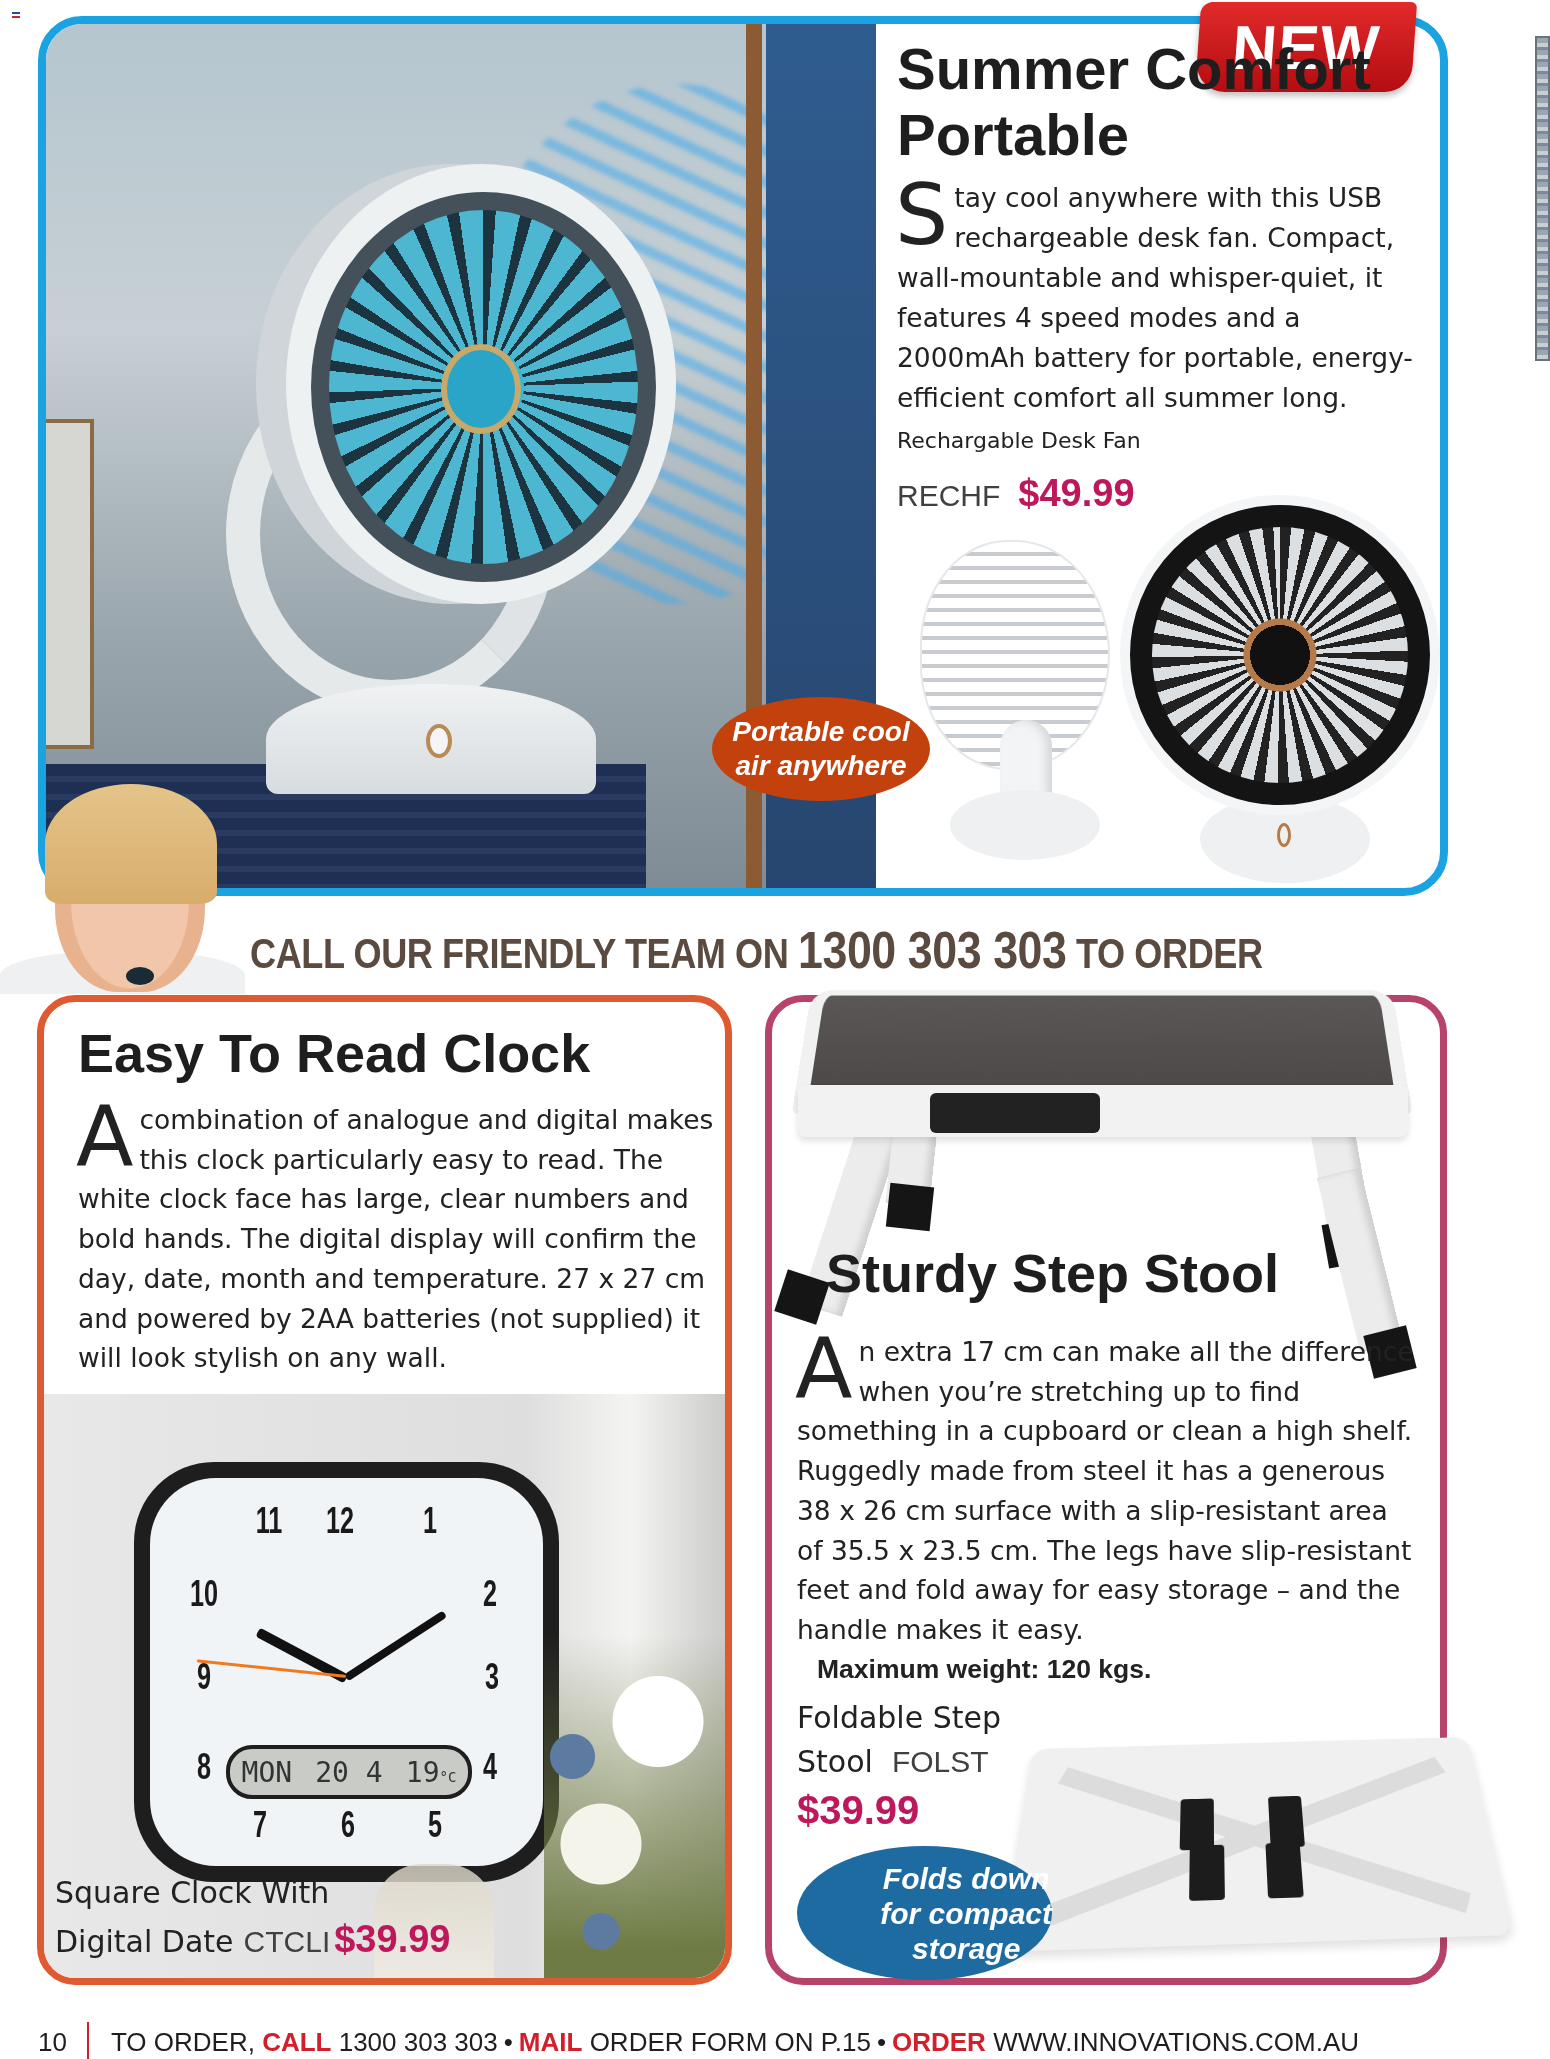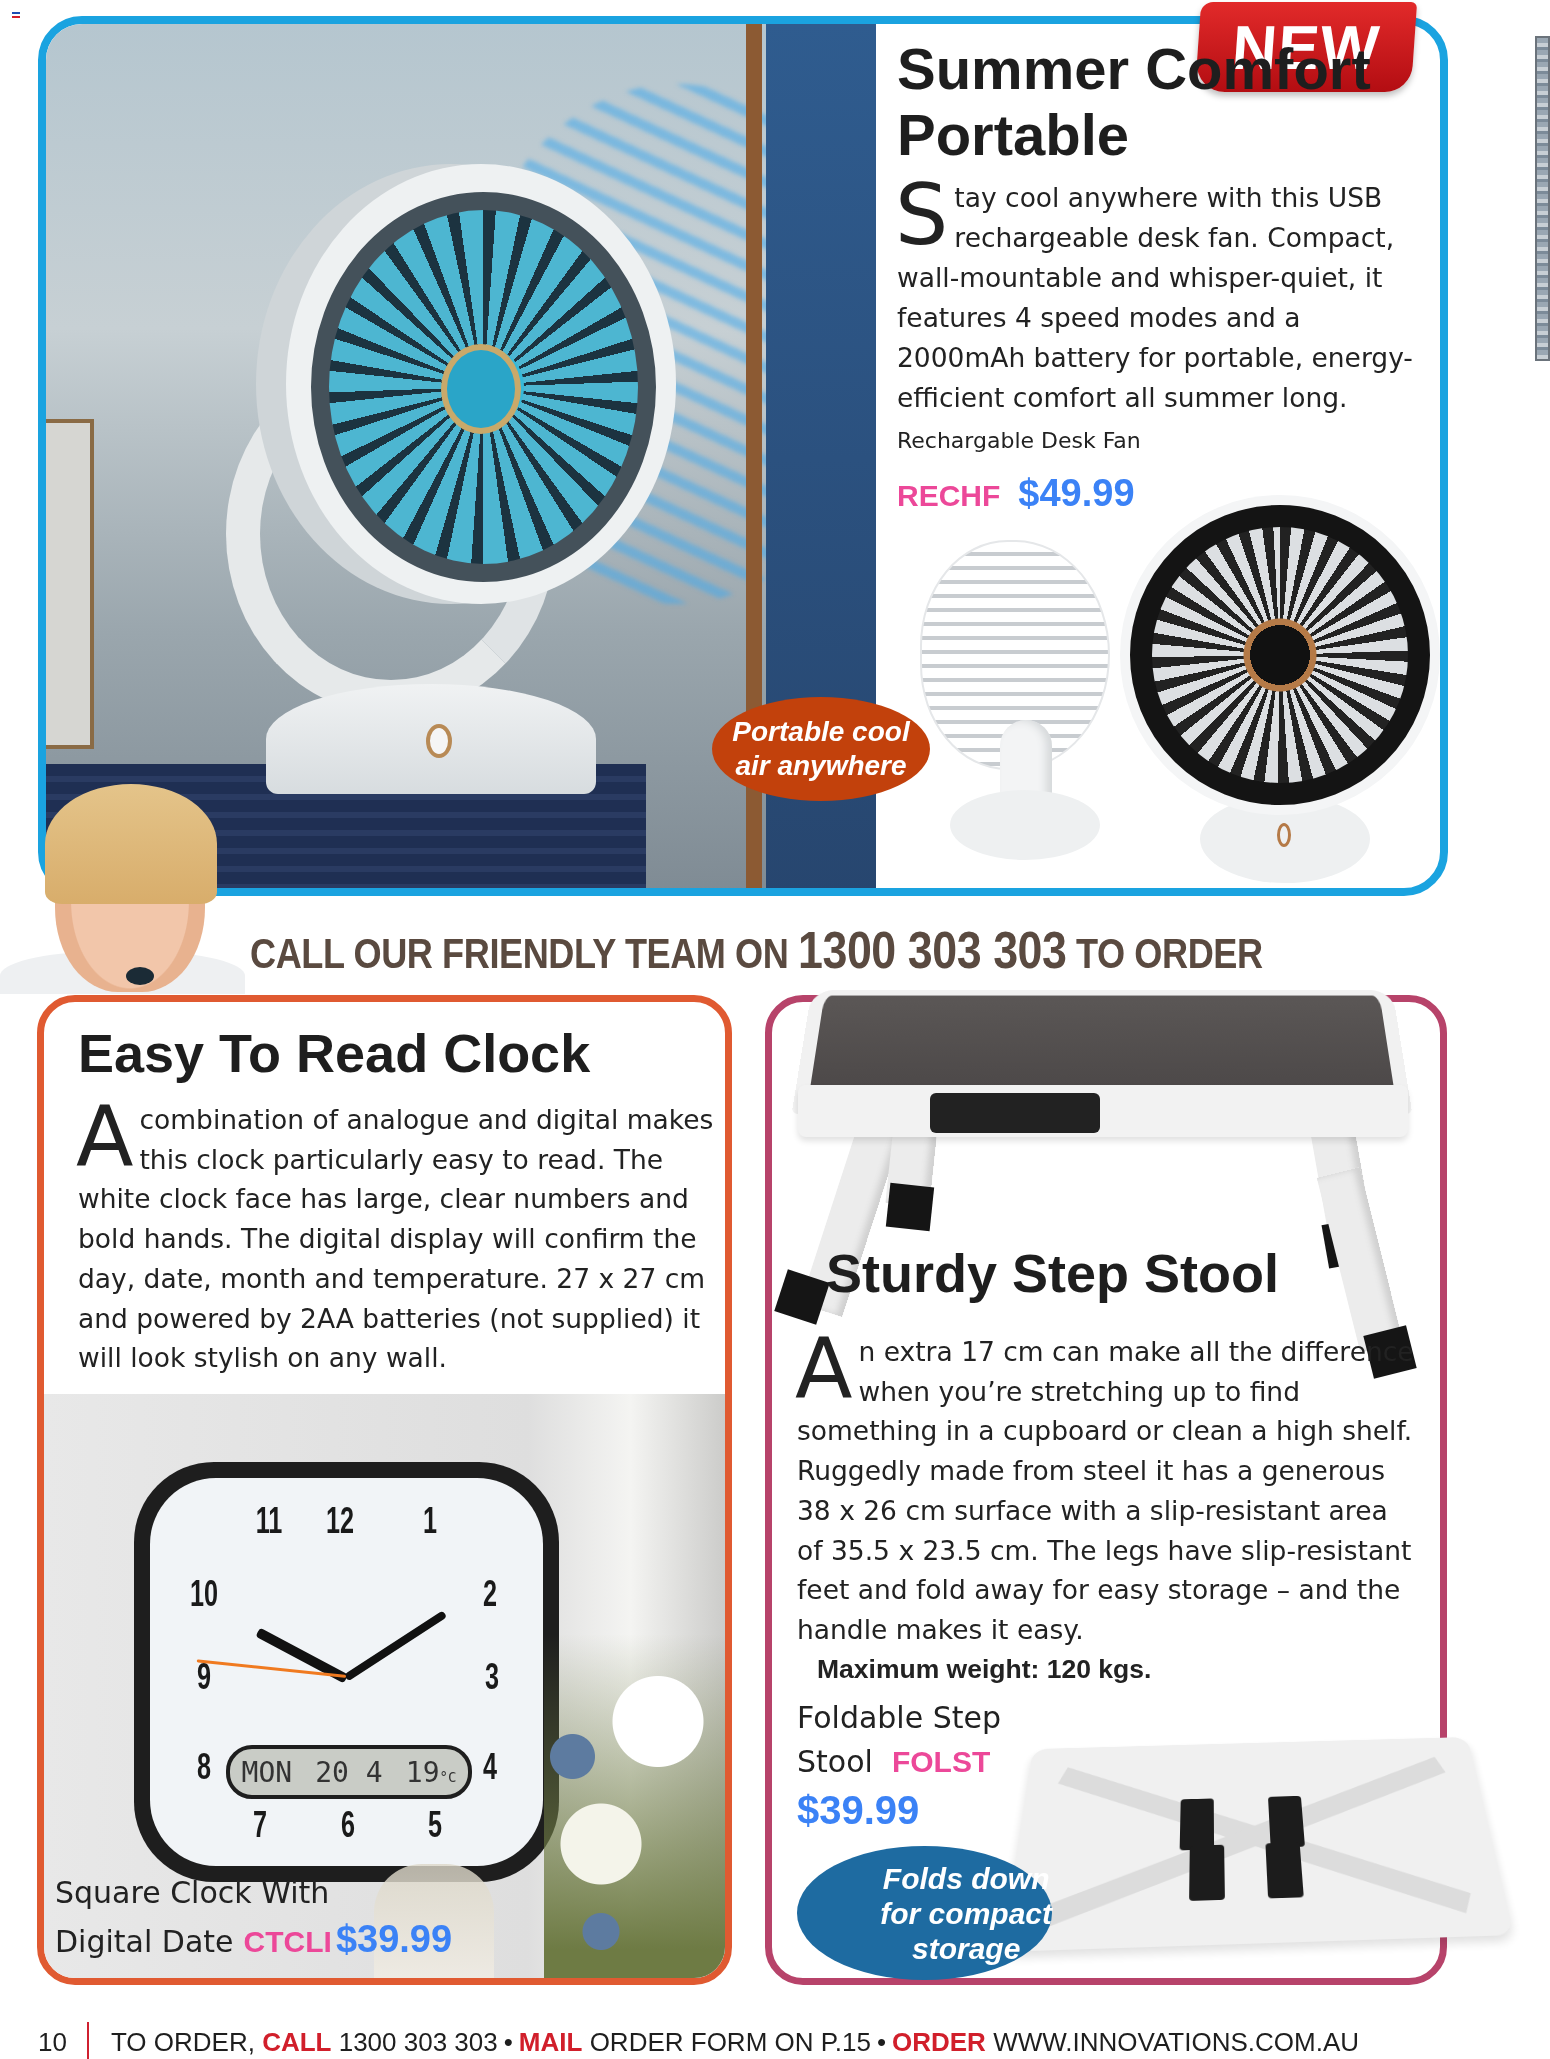--- a/index.html
+++ b/index.html
@@ -85,22 +85,22 @@
   }
   .dropcap {
     float: left; font-size: 84px; line-height: 66px; margin: 4px 6px 0 -2px; font-weight: normal;
   }
   .fan-product-name {
     position: absolute; left: 897px; top: 428px; font-size: 22px; color: #222;
   }
   .fan-price-row {
     position: absolute; left: 897px; top: 472px; display: flex; align-items: baseline; gap: 18px;
   }
-  .sku { font-family: "Liberation Sans", sans-serif; font-weight: bold; font-size: 30px; color: #ec4899; }
-  .price { font-family: "Liberation Sans", sans-serif; font-weight: bold; font-size: 38px; color: #3b82f6; }
+  .sku { font-family: "Liberation Sans", sans-serif; font-weight: normal; font-size: 30px; color: #404040; }
+  .price { font-family: "Liberation Sans", sans-serif; font-weight: bold; font-size: 38px; color: #be185d; }
 
   .small-fan-side {
     position: absolute; left: 920px; top: 520px; width: 210px; height: 340px;
   }
   .small-fan-side .head {
     position: absolute; left: 0; top: 20px; width: 190px; height: 230px; border-radius: 46% 50% 50% 46%;
     background: repeating-linear-gradient(180deg, #ffffff 0 10px, #c8ccd0 10px 14px); border: 2px solid #e5e7e9;
   }
   .small-fan-side .stem {
     position: absolute; left: 80px; top: 200px; width: 52px; height: 110px; border-radius: 26px; background: #f3f4f5; box-shadow: inset -6px 0 8px #d5d8da;

